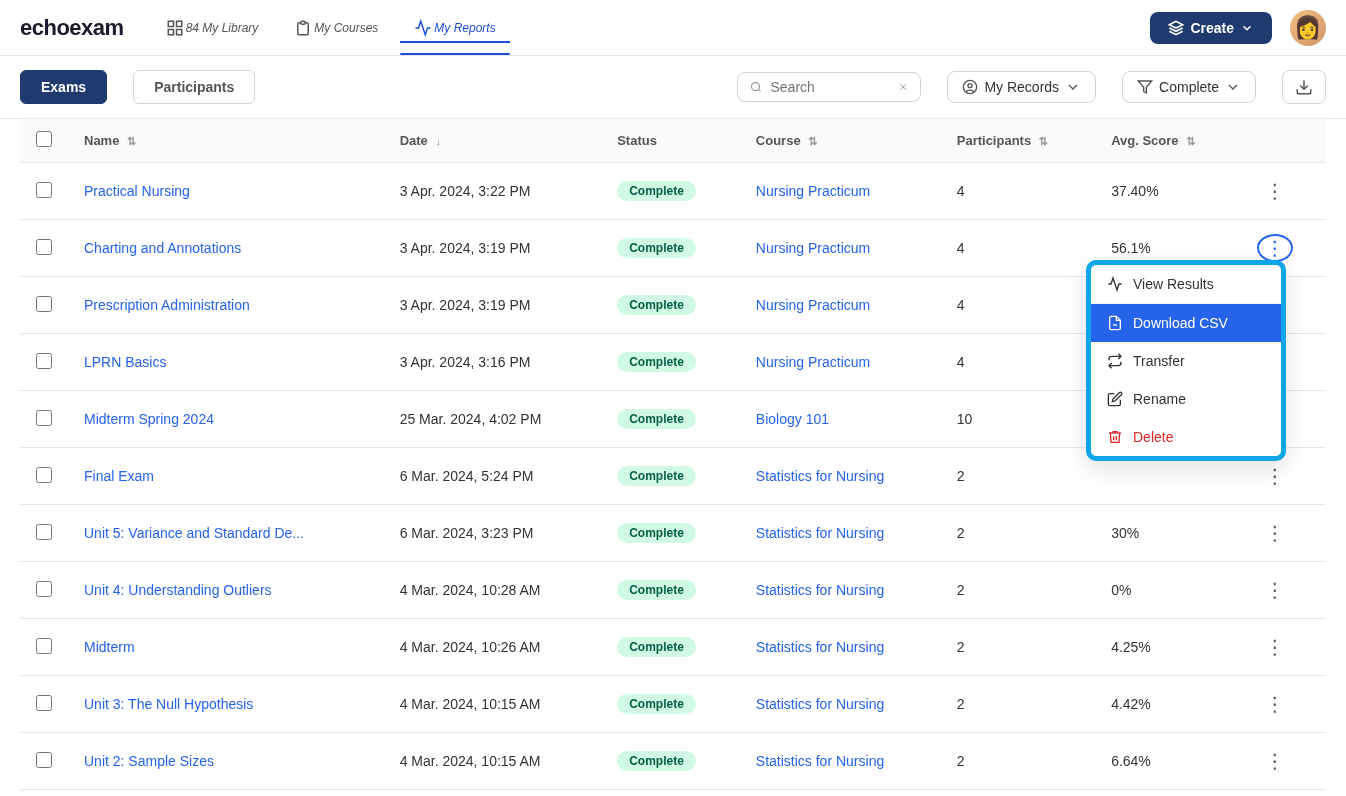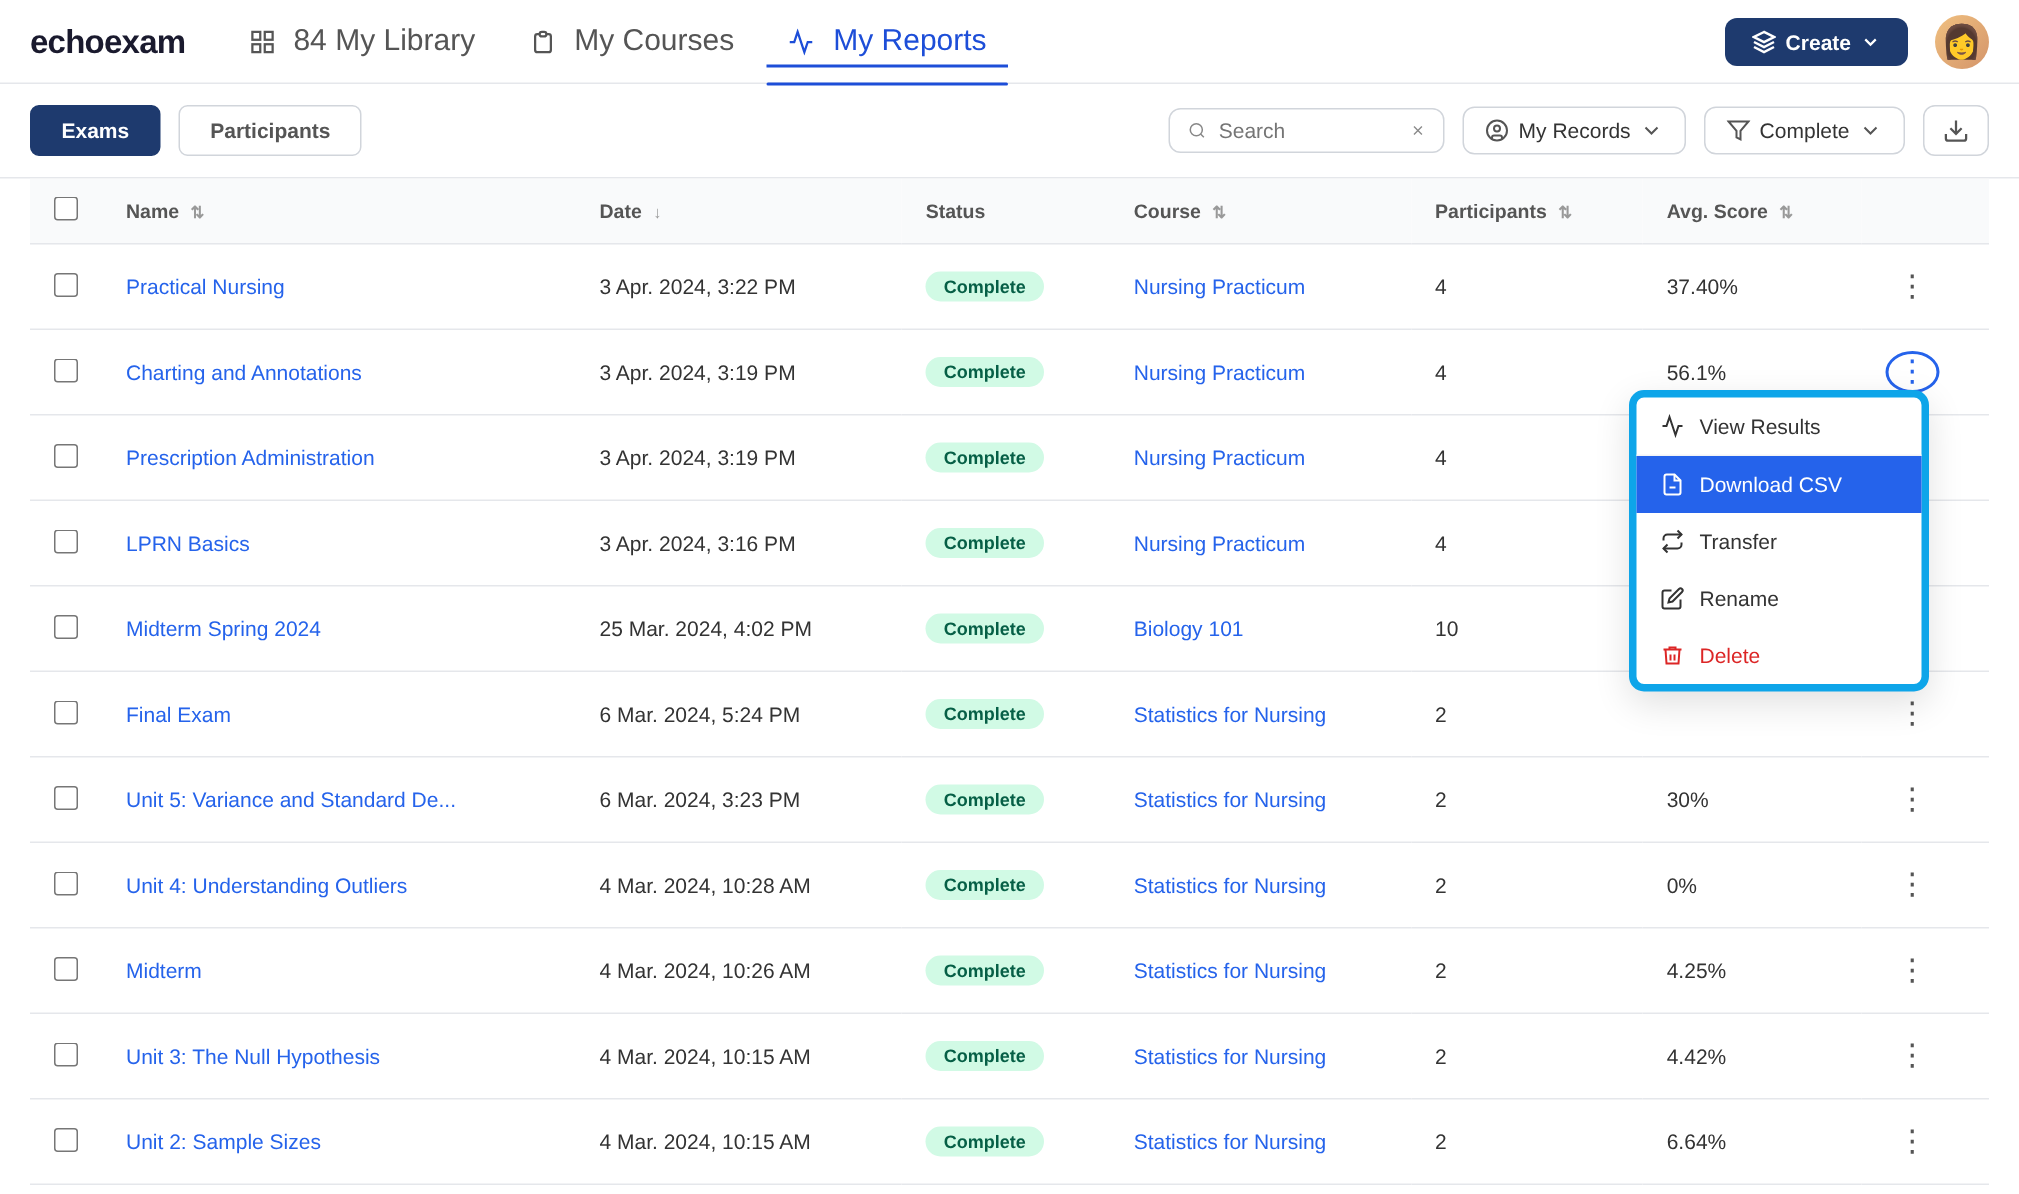--- a/index.html
+++ b/index.html
@@ -5,24 +5,24 @@
     * { box-sizing: border-box; margin: 0; padding: 0; }
     body { font-family: -apple-system, BlinkMacSystemFont, 'Segoe UI', sans-serif; font-size: 14px; color: #333; background: #fff; }
 
     
     .nav-bar {
       display: flex; align-items: center; padding: 0 20px;
       border-bottom: 1px solid #e5e7eb; height: 56px; gap: 8px;
     }
     .logo { font-size: 22px; font-weight: 700; color: #1a1a2e; margin-right: 20px; letter-spacing: -0.5px; }
     .nav-item {
-      display: flex; align-items: center; gap: 12px;
+      display: flex; align-items: center; gap: 2px;
       padding: 6px 14px; border-radius: 6px; cursor: pointer;
-      color: #555; font-size: 20px; font-weight: 500; text-decoration: none;
-      border: none; background: none;
+      color: #555; font-size: 12px; font-weight: 500; text-decoration: none;
+      border: none; background: none; font-style: italic;
     }
     .nav-item.active {
       color: #1d4ed8; border-bottom: 2px solid #1d4ed8;
       border-radius: 0; padding-bottom: 4px;
     }
     .nav-item svg { width: 18px; height: 18px; }
     .nav-spacer { flex: 1; }
     .create-btn {
       display: flex; align-items: center; gap: 6px;
       background: #1e3a6e; color: #fff; border: none;
@@ -31,21 +31,21 @@
     }
     .avatar { width: 36px; height: 36px; border-radius: 50%; overflow: hidden; background: #ccc; margin-left: 10px; }
     .avatar-img {
       width: 100%; height: 100%;
       background: linear-gradient(135deg, #f0c080 0%, #d4956a 100%);
       display: flex; align-items: center; justify-content: center; font-size: 16px;
     }
 
     
     .toolbar {
-      display: flex; align-items: center; padding: 14px 20px; gap: 12px;
+      display: flex; align-items: center; padding: 14px 20px; gap: 26px;
       border-bottom: 1px solid #e5e7eb;
     }
     .tab-btn {
       padding: 8px 20px; border-radius: 6px; cursor: pointer; font-size: 14px;
       font-weight: 600; border: 1px solid transparent;
     }
     .tab-btn.active { background: #1e3a6e; color: #fff; border-color: #1e3a6e; }
     .tab-btn.inactive { background: #fff; color: #555; border: 1px solid #d1d5db; }
     .toolbar-spacer { flex: 1; }
     .search-box {

